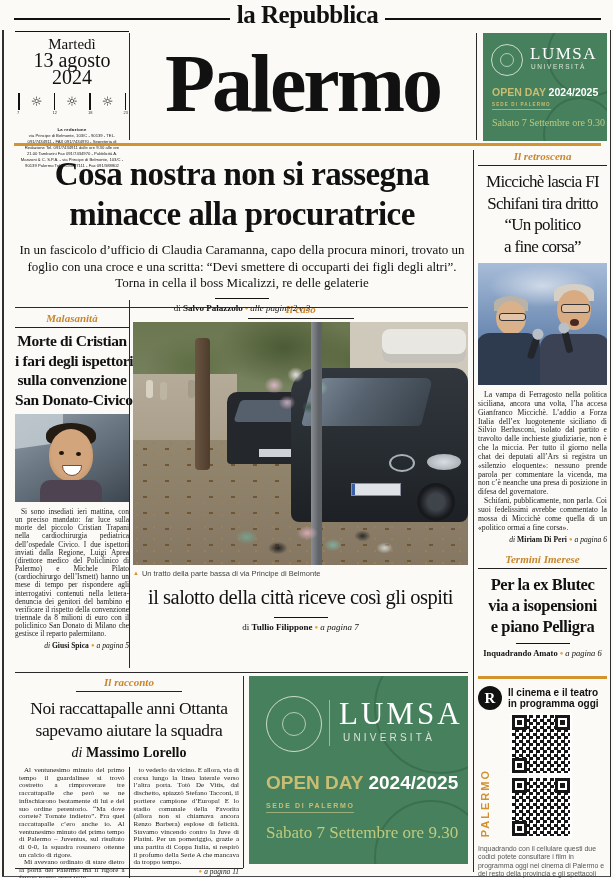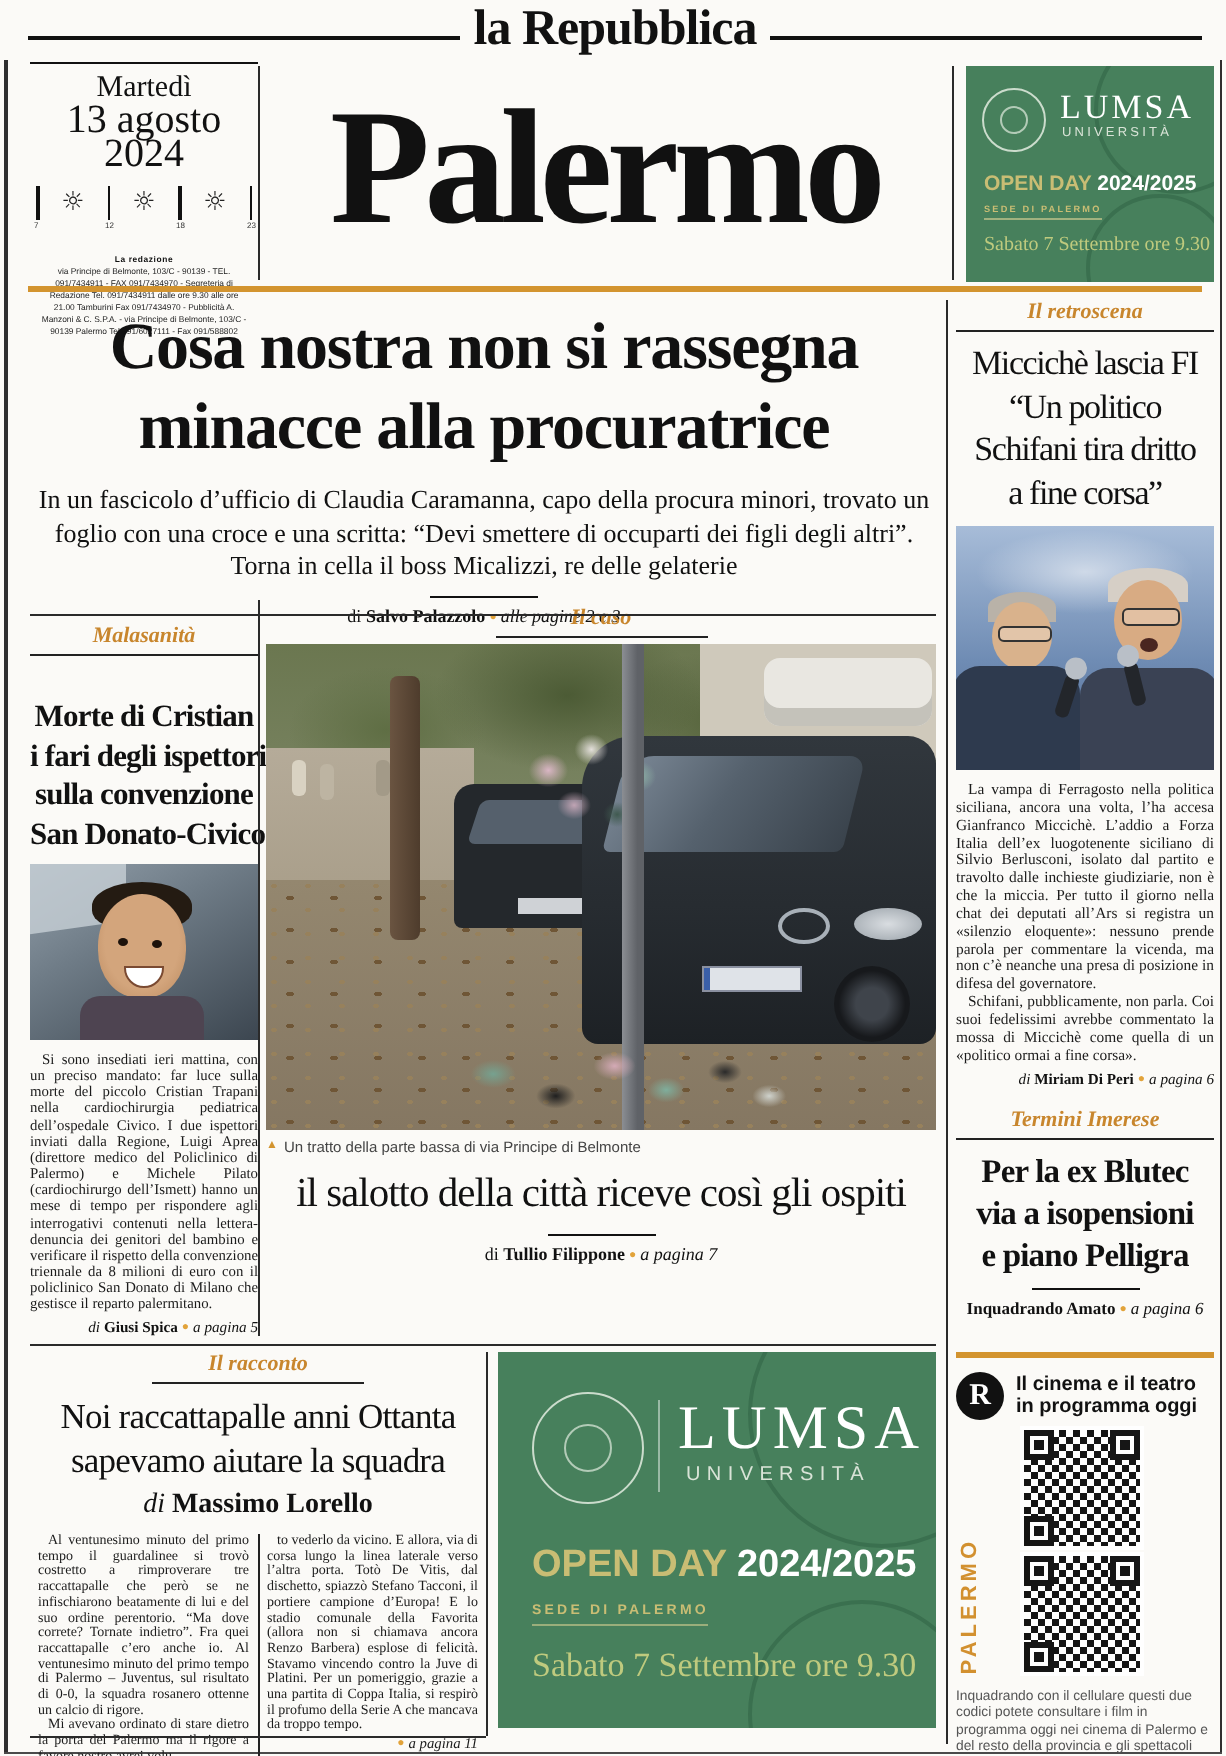--- a/index.html
+++ b/index.html
@@ -66,21 +66,21 @@
   .byline .pg, .sig .pg{font-style:italic;}
   .dot::before{content:"\25CF";color:#e2a33a;font-size:6px;vertical-align:1px;padding:0 2px;}
   .sig{font-size:7.6px;line-height:9px;text-align:right;margin-top:2px;}
   
   .lead{position:absolute;left:15px;top:150px;width:454px;text-align:center;}
   .lead h1{margin:4px 0 0;font-size:33px;line-height:40px;letter-spacing:-.6px;font-weight:700;}
   .lead h1 span{display:block;white-space:nowrap;}
   .dek{margin:8px 4px 0;font-size:13px;line-height:16.5px;}
   
   .col-left{position:absolute;left:15px;top:312px;width:114px;}
-  .col-left h2{margin:21px 0 0;font-size:15.5px;line-height:19.5px;letter-spacing:-.4px;text-align:center;font-weight:700;}
+  .col-left h2{margin:3px 0 0;font-size:15.5px;line-height:19.5px;letter-spacing:-.4px;text-align:center;font-weight:700;}
   .col-left h2 span{display:block;white-space:nowrap;}
   .body{font-size:7.4px;line-height:8.15px;text-align:justify;color:#1b1b1b;}
   .body p{margin:0;text-indent:6px;}
   .col-left .body{margin-top:6px;}
   .col-mid{position:absolute;left:133px;top:303px;width:335px;text-align:center;}
   .cap{display:flex;align-items:flex-start;margin-top:4px;font:7.5px/9px "Liberation Sans",sans-serif;color:#444;text-align:left;}
   .cap::before{content:"\25B2";color:var(--accent_orange);font-size:6px;margin-right:3px;line-height:9px;}
   .col-mid h2{margin:7px 0 0;font-weight:400;font-size:20.5px;line-height:25.5px;letter-spacing:-.5px;}
   .col-mid h2 span{display:block;white-space:nowrap;}
   .col-right{position:absolute;left:478px;top:150px;width:129px;}
@@ -308,22 +308,22 @@
     </h2>
     <div class="minirule"></div>
     <div class="byline"><span>di </span><b>Tullio Filippone</b><span class="dot"></span><span class="pg">a pagina 7</span></div>
   </section>
 
   <aside class="col-right">
     <div class="lbl">Il retroscena</div>
     <div class="lblrule"></div>
     <h2>
       <span>Miccichè lascia FI</span>
+      <span>Schifani tira dritto</span>
       <span>“Un politico</span>
-      <span>Schifani tira dritto</span>
       <span>a fine corsa”</span>
     </h2>
     <div class="ph-men">
       <span class="m1hair"></span>
       <span class="m1head"></span>
       <span class="m1gl"></span>
       <span class="m1body"></span>
       <span class="m2hair"></span>
       <span class="m2head"></span>
       <span class="m2gl"></span>

